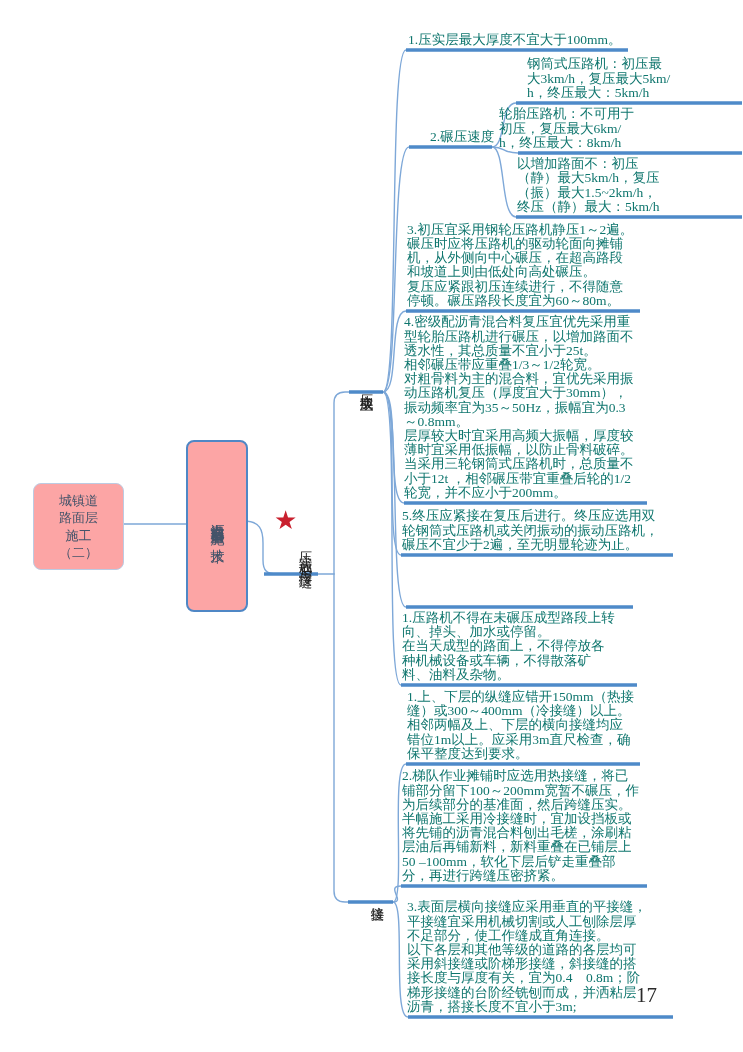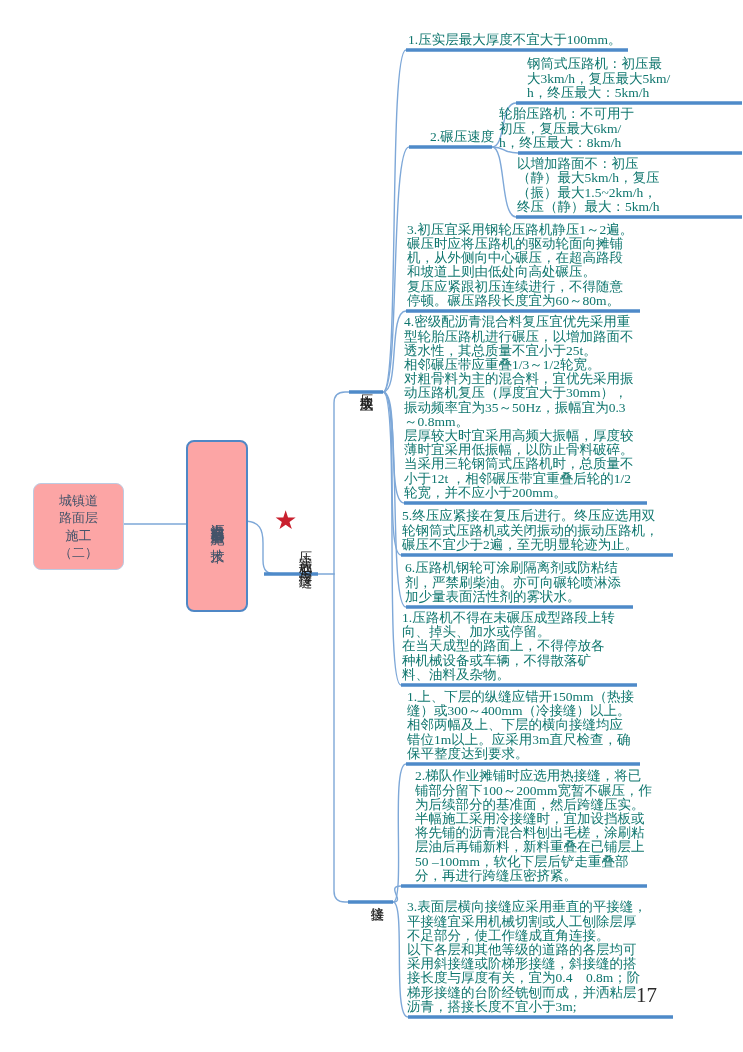--- a/index.html
+++ b/index.html
@@ -133,35 +133,32 @@
 振动频率宜为35～50Hz，振幅宜为0.3
 ～0.8mm。
 层厚较大时宜采用高频大振幅，厚度较
 薄时宜采用低振幅，以防止骨料破碎。
 当采用三轮钢筒式压路机时，总质量不
 小于12t ，相邻碾压带宜重叠后轮的1/2
 轮宽，并不应小于200mm。</div>
   <div class="txt" style="left:402px;bottom:500px">5.终压应紧接在复压后进行。终压应选用双
 轮钢筒式压路机或关闭振动的振动压路机，
 碾压不宜少于2遍，至无明显轮迹为止。</div>
-  <div class="txt" style="left:405px;bottom:448px">6.压路机钢轮可涂刷隔离剂或防粘结
-剂，严禁刷柴油。亦可向碾轮喷淋添
-加少量表面活性剂的雾状水。</div>
   <div class="txt" style="left:402px;bottom:370px">1.压路机不得在未碾压成型路段上转
 向、掉头、加水或停留。
 在当天成型的路面上，不得停放各
 种机械设备或车辆，不得散落矿
 料、油料及杂物。</div>
 
   <div class="txt" style="left:407px;bottom:291px">1.上、下层的纵缝应错开150mm（热接
 缝）或300～400mm（冷接缝）以上。
 相邻两幅及上、下层的横向接缝均应
 错位1m以上。应采用3m直尺检查，确
 保平整度达到要求。</div>
-  <div class="txt" style="left:415px;bottom:169px">2.梯队作业摊铺时应选用热接缝，将已
+  <div class="txt" style="left:402px;bottom:169px">2.梯队作业摊铺时应选用热接缝，将已
 铺部分留下100～200mm宽暂不碾压，作
 为后续部分的基准面，然后跨缝压实。
 半幅施工采用冷接缝时，宜加设挡板或
 将先铺的沥青混合料刨出毛槎，涂刷粘
 层油后再铺新料，新料重叠在已铺层上
 50 –100mm，软化下层后铲走重叠部
 分，再进行跨缝压密挤紧。</div>
   <div class="txt" style="left:407px;bottom:38px">3.表面层横向接缝应采用垂直的平接缝，
 平接缝宜采用机械切割或人工刨除层厚
 不足部分，使工作缝成直角连接。

